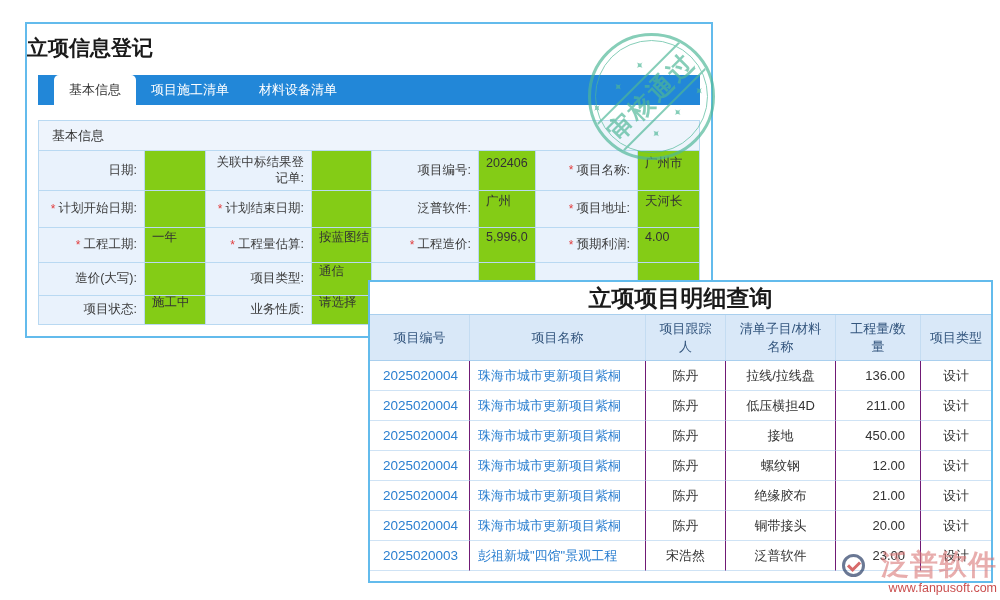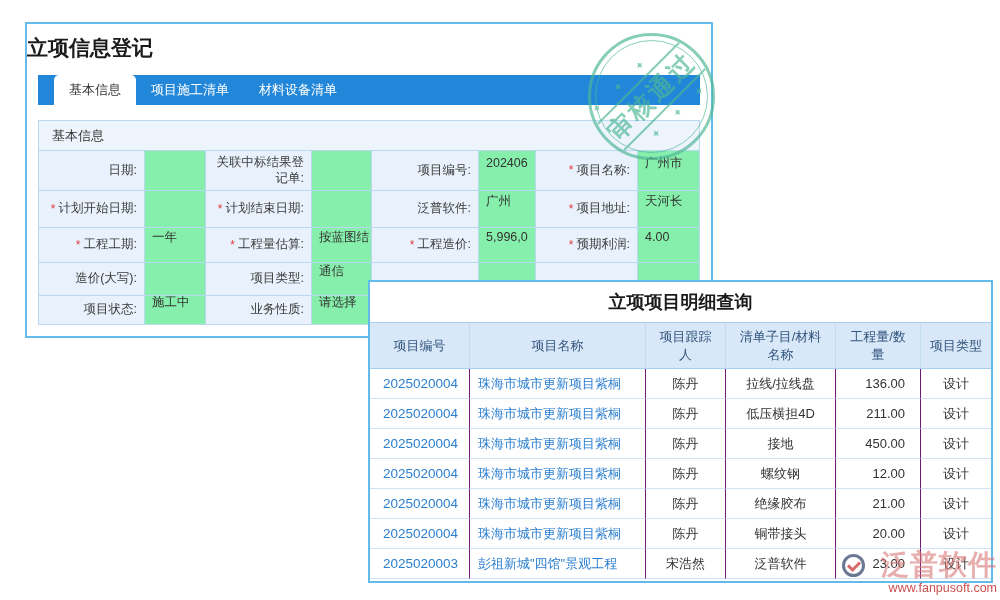--- a/index.html
+++ b/index.html
@@ -18,40 +18,40 @@
         display:flex; align-items:center; padding-left:13px; font-size:13px; color:#333; }
   .formgrid { margin:0 11px; border:1px solid #b9d9f2; border-top:none; }
   .frow { display:grid; grid-template-columns:106px 61px 106px 60px 107px 57px 102px 61px; }
   .frow > div { border-right:1px solid #b9d9f2; border-bottom:1px solid #b9d9f2;
         display:flex; align-items:center; font-size:12.5px; line-height:1.25; }
   .frow > div:last-child { border-right:none; }
   .frow:last-child > div { border-bottom:none; }
   .r0 > div { height:40px; } .r1 > div { height:37px; } .r2 > div { height:35px; }
   .r3 > div { height:33px; } .r4 > div { height:28px; }
   .lbl { background:#e9f2fc; justify-content:flex-end; text-align:right; padding:2px 7px 2px 3px; color:#3b3b3b; }
-  .val { background:#86efac; justify-content:flex-start; padding:2px 3px 16px 7px; white-space:nowrap; overflow:hidden; }
+  .val { background:#84cc16; justify-content:flex-start; padding:2px 3px 16px 7px; white-space:nowrap; overflow:hidden; }
   .req { color:#e23c3c; margin-right:3px; font-size:12px; }
 
   
   .stamp { position:absolute; left:588px; top:33px; width:127px; height:127px; border-radius:50%;
         border:3px solid #4eb797; opacity:.68; z-index:3; overflow:hidden; pointer-events:none; }
   .stamp::before { content:""; position:absolute; inset:4px; border:1.5px solid #4eb797; border-radius:50%; }
   .stamp-rot { position:absolute; inset:0; transform:rotate(-45deg);
         display:flex; flex-direction:column; align-items:center; justify-content:center; gap:1px; }
   .sline { width:116px; height:2px; background:#4eb797; }
   .stamp-text { font-size:25px; font-weight:700; color:#4eb797; letter-spacing:3px; white-space:nowrap; }
   .stars { color:#4eb797; font-size:11px; letter-spacing:9px; white-space:nowrap; }
   .stars.top { transform:translateX(-12px); margin-bottom:3px; }
   .stars.bottom { transform:translateX(12px); margin-top:3px; }
 
   
   .p2 { position:absolute; left:368px; top:280px; width:625px; height:303px;
         background:#fff; border:2px solid #63bbec; z-index:4; }
-  .p2-title { height:40px; display:flex; align-items:center; justify-content:center;
-        font-size:18px; font-weight:700; color:#1a1a1a; }
+  .p2-title { height:32px; display:flex; align-items:center; justify-content:center;
+        font-size:23px; font-weight:700; color:#1a1a1a; }
   .thead { display:grid; grid-template-columns:100px 176px 80px 110px 85px 70px;
         background:#d9e8f8; border-top:1px solid #a9cfee; border-bottom:1px solid #a9cfee; }
   .thead > span { min-height:45px; display:flex; align-items:center; justify-content:center; text-align:center;
         font-size:13px; color:#33557d; border-right:1px solid #c4dcf2; padding:4px 9px; line-height:1.35; }
   .thead > span:last-child { border-right:none; }
   .trow { display:grid; grid-template-columns:100px 176px 80px 110px 85px 70px; }
   .trow > span { height:30px; display:flex; align-items:center; border-right:1px solid #701a75;
         border-bottom:1px solid #cfe3f5; font-size:13px; color:#333; overflow:hidden; white-space:nowrap; }
   .trow > span:last-child { border-right:none; }
   .td.code { color:#2b7fd0; padding-left:13px; cursor:pointer; font-size:13.5px; }

